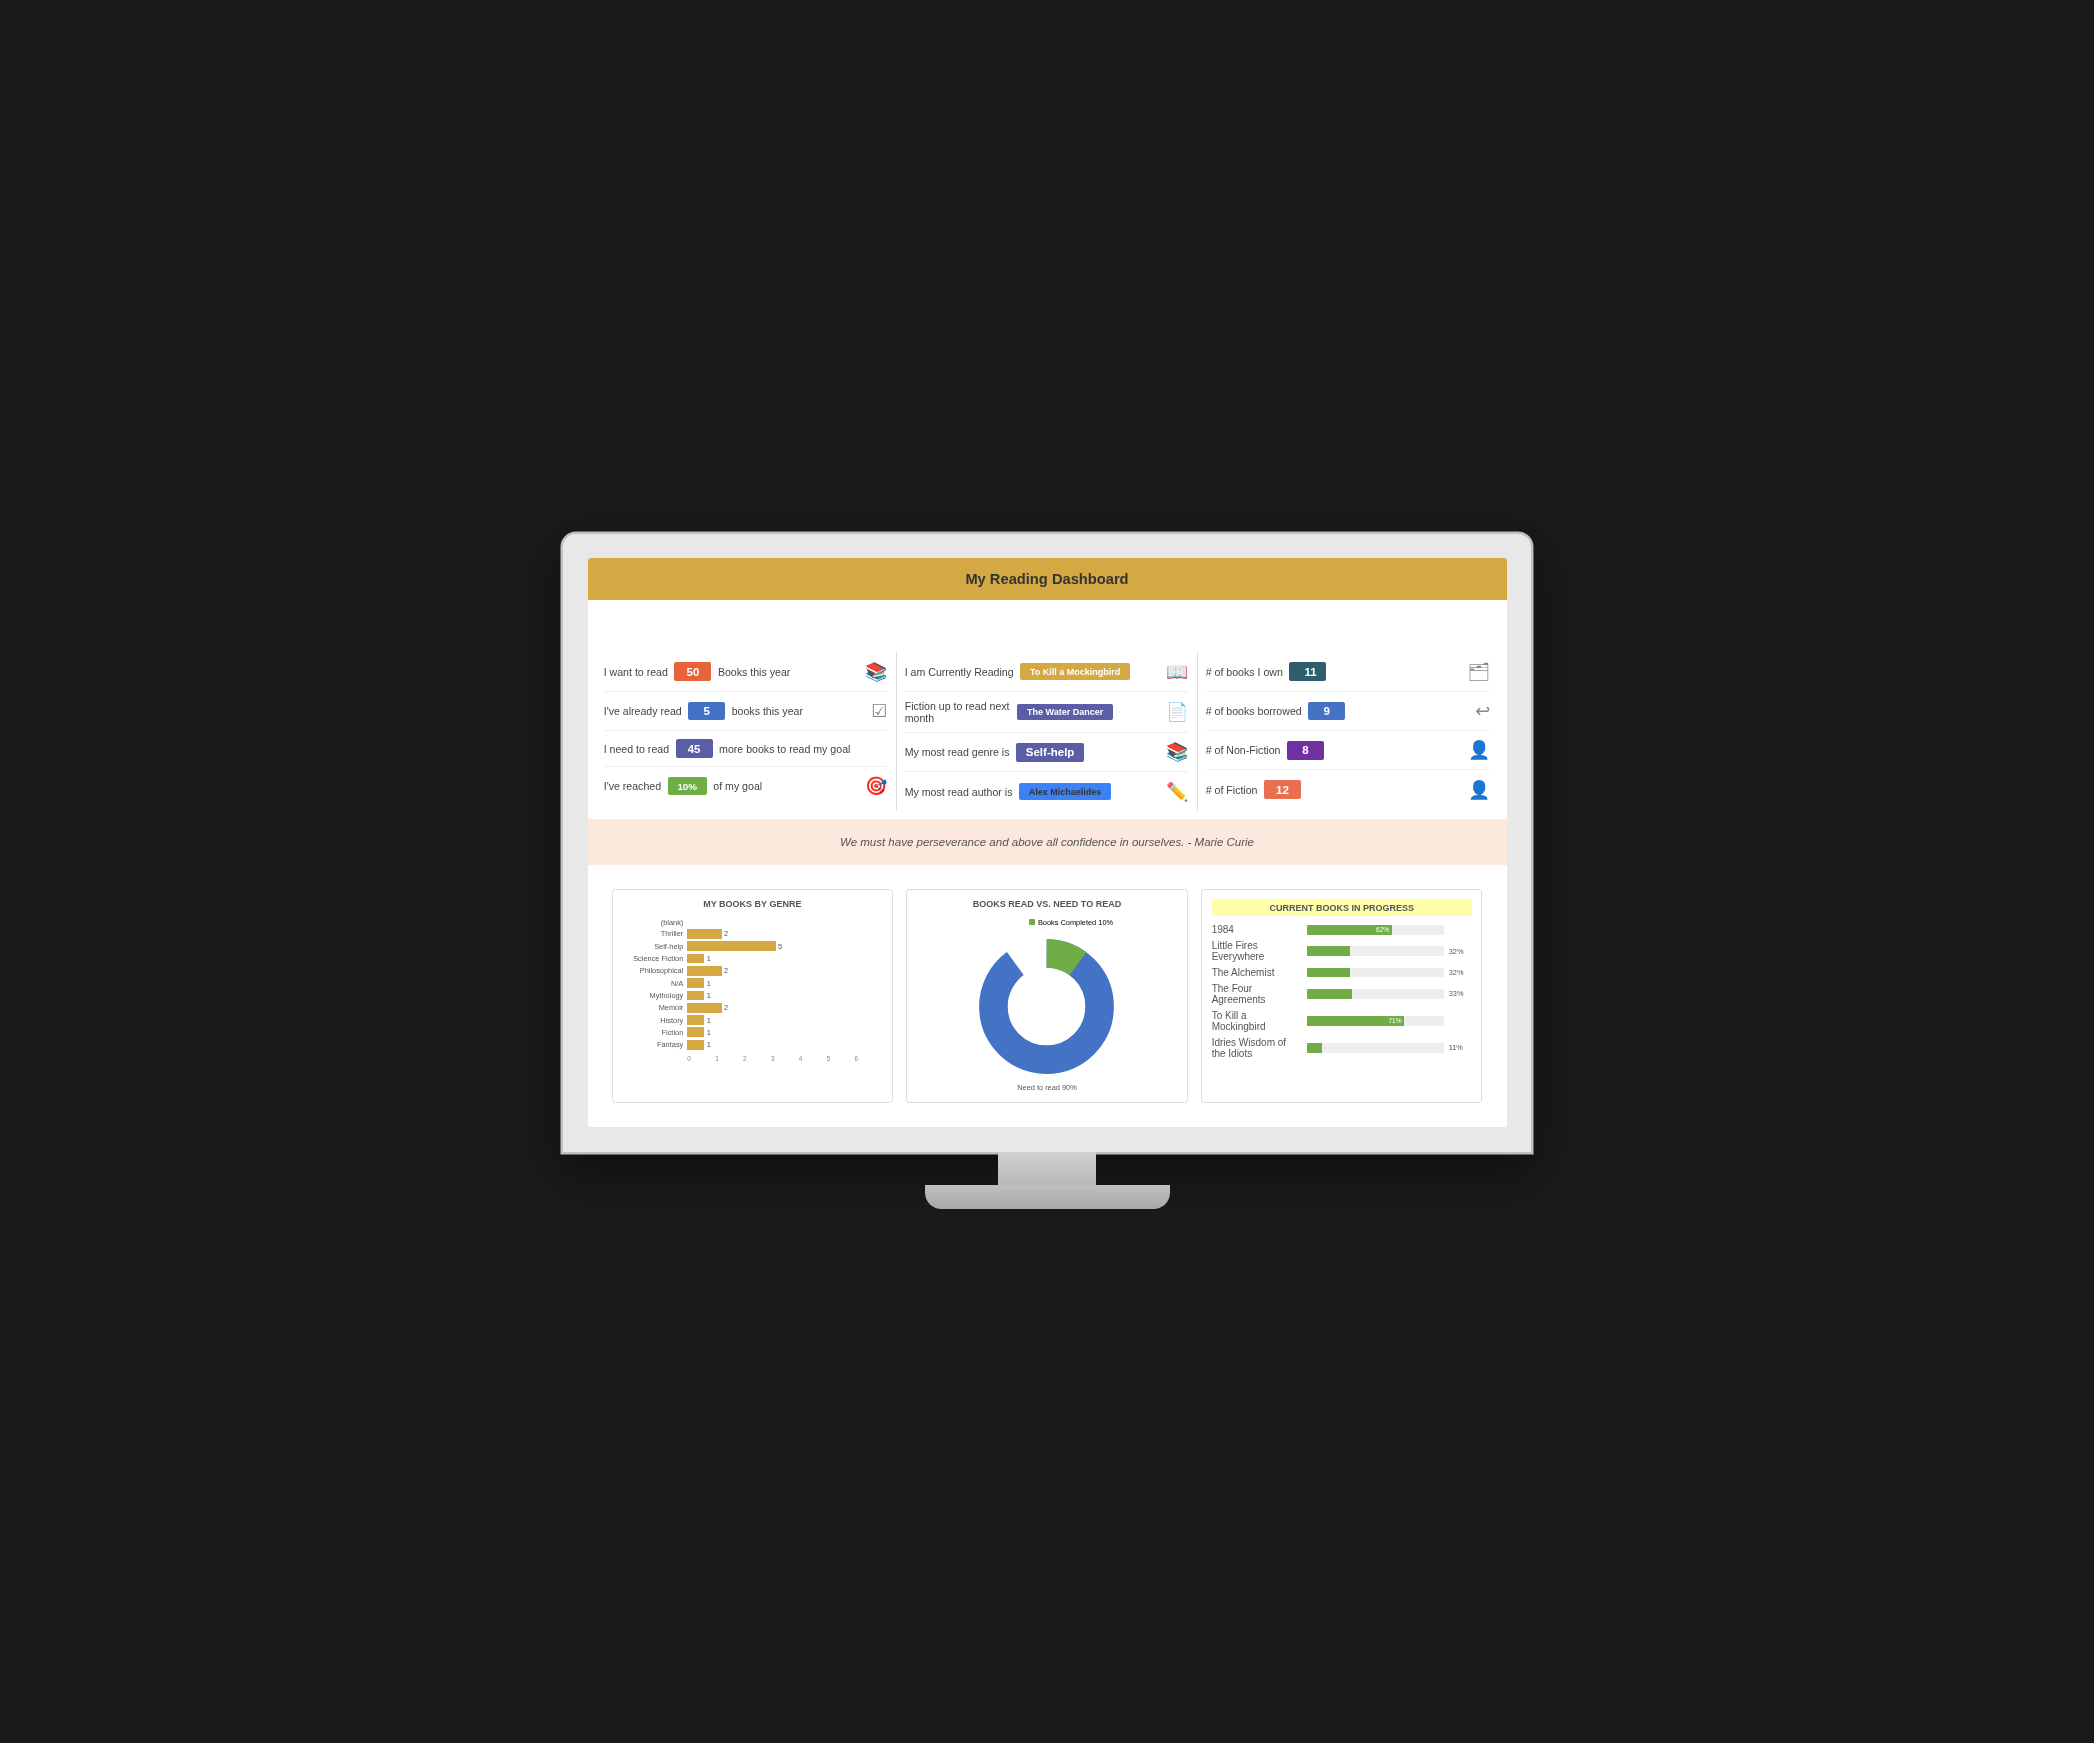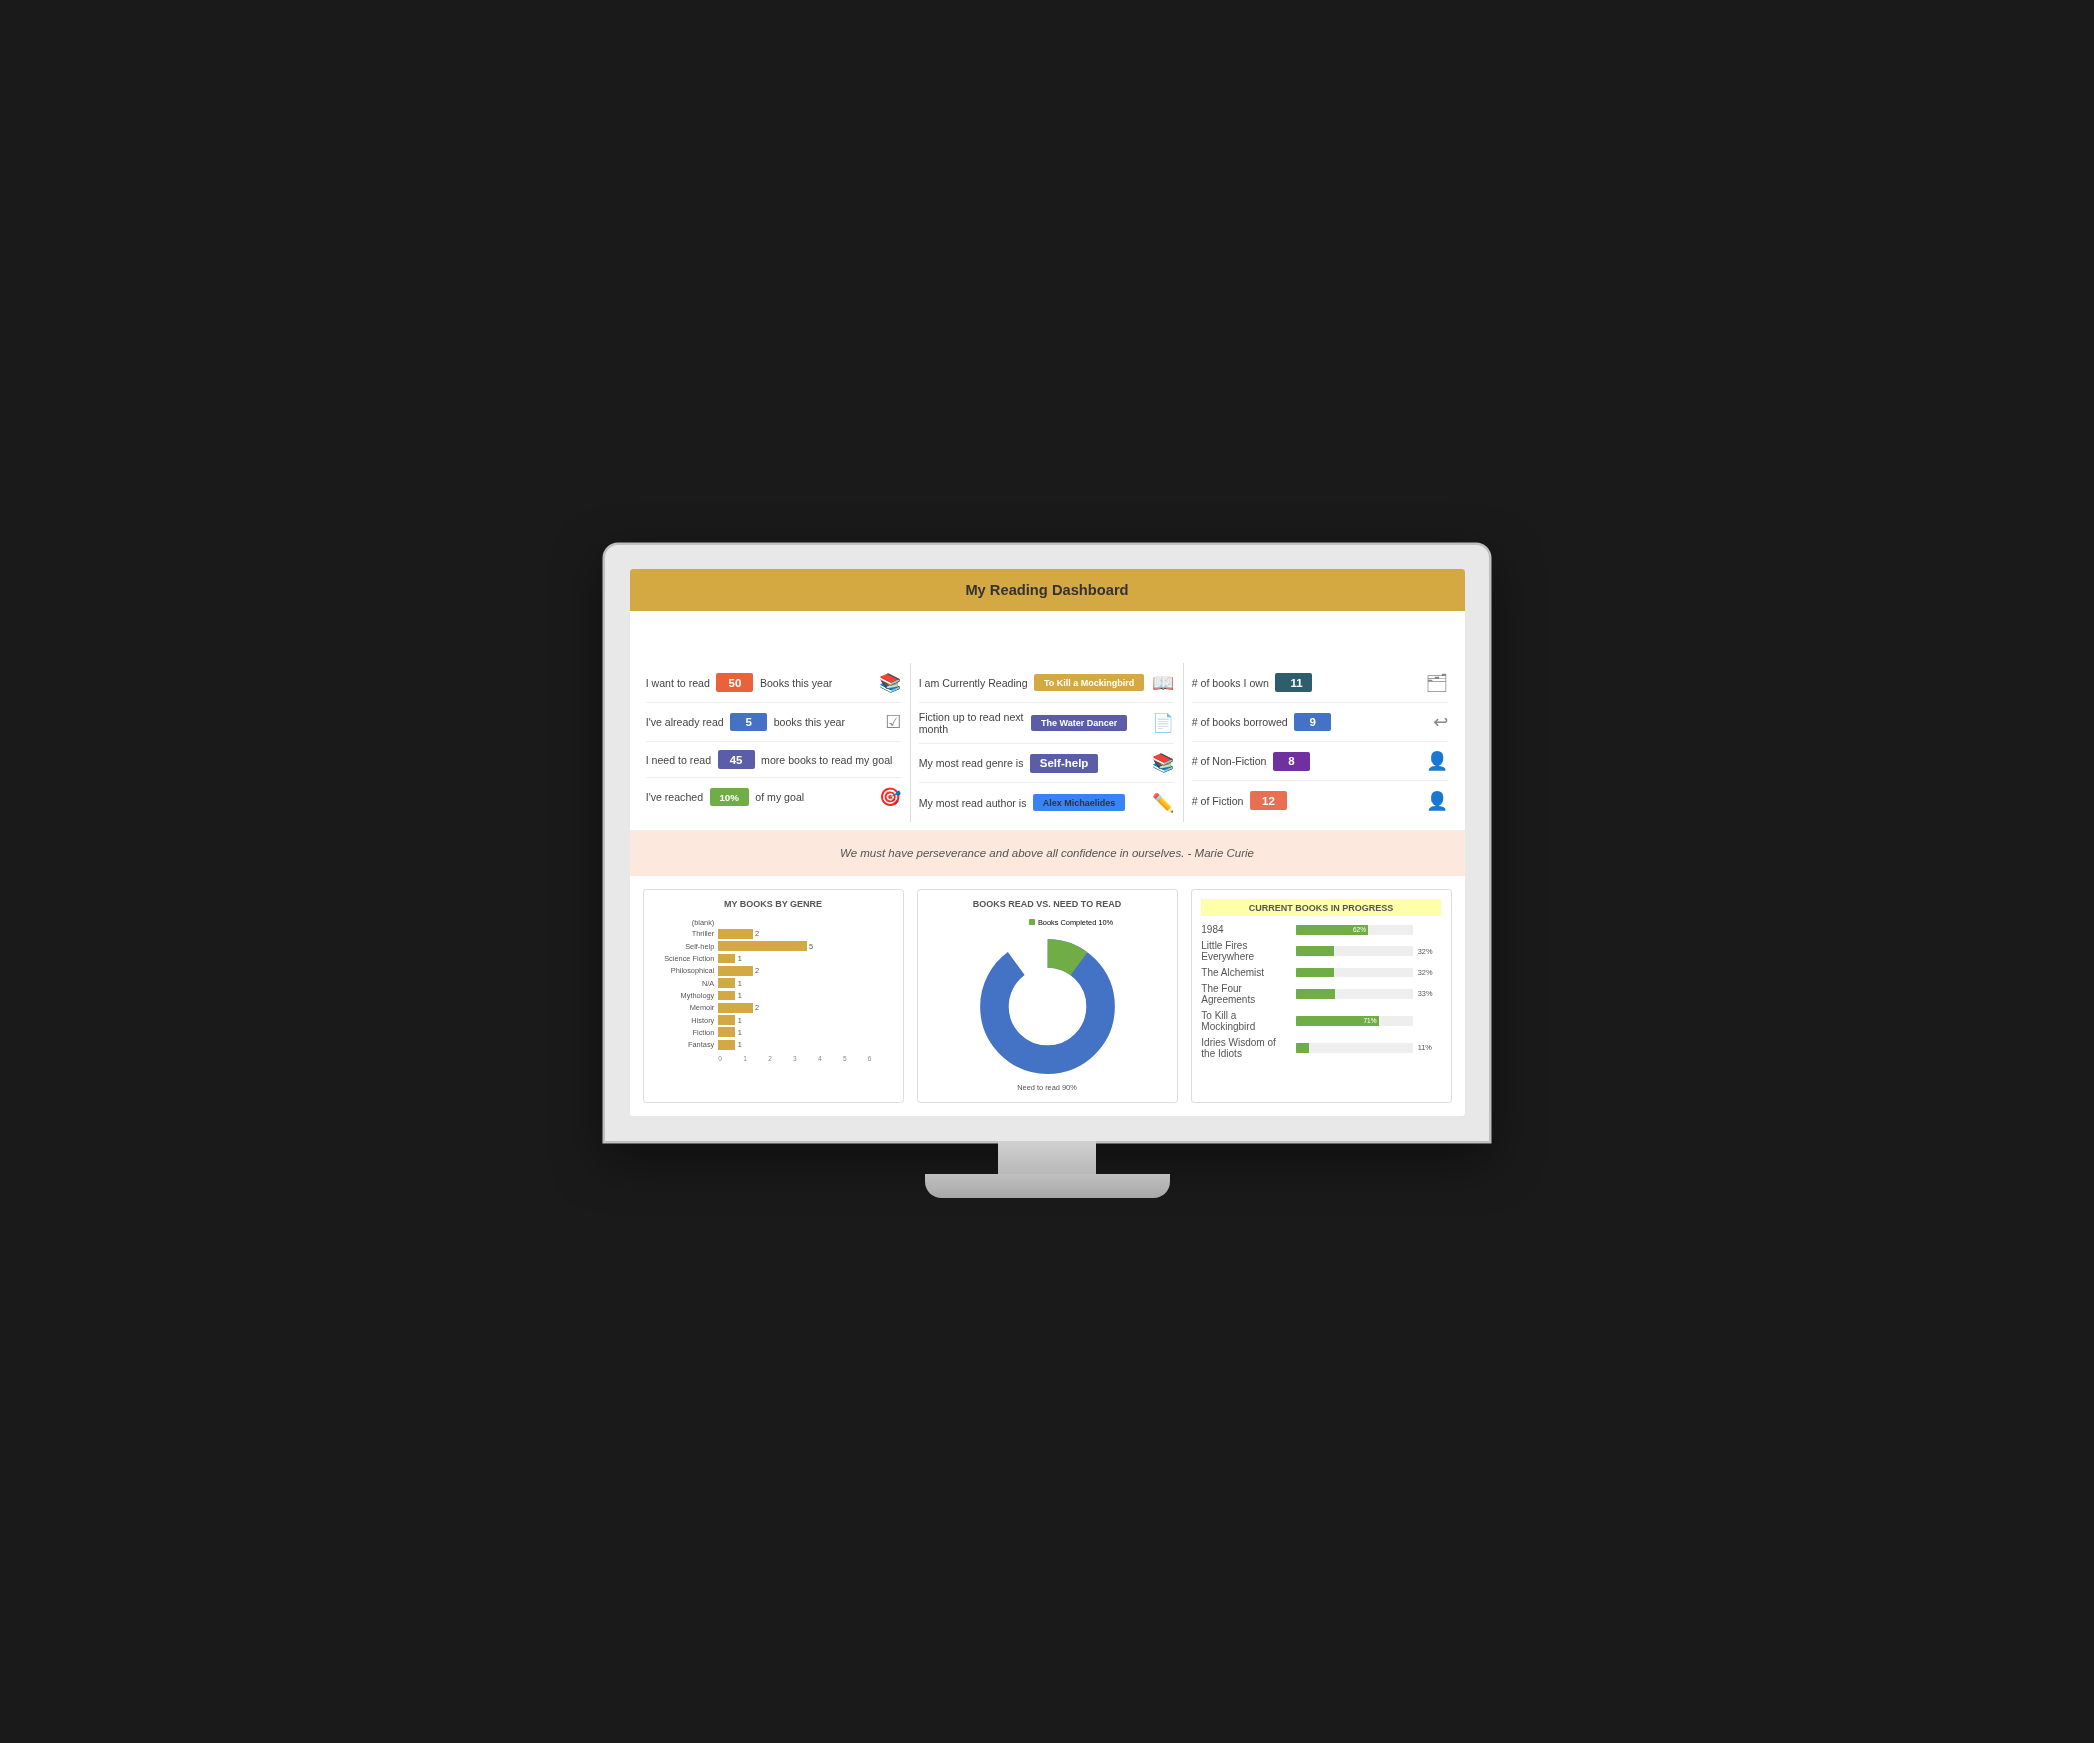--- a/index.html
+++ b/index.html
@@ -15,21 +15,21 @@
     .monitor-wrapper {
       display: flex;
       flex-direction: column;
       align-items: center;
     }
 
     .monitor-screen {
       background: #e8e8e8;
       border-radius: 13px 13px 0 0;
       padding: 24.5px;
-      width: 884px;
+      width: 968px;
       box-shadow: 0 0 0 2.5px #c0c0c0, 0 16.4px 49px rgba(0,0,0,0.5);
     }
 
     .monitor-stand-neck {
       width: 98px;
       height: 33px;
       background: linear-gradient(to bottom, #d0d0d0, #b8b8b8);
       margin: 0 auto;
     }
 
@@ -119,21 +119,21 @@
       text-align: center;
       font-size: 11.5px;
       color: #555;
       font-style: italic;
     }
 
     .charts-section {
       display: grid;
       grid-template-columns: 1fr 1fr 1fr;
       gap: 13px;
-      padding: 13px;
+      padding: 24px;
     }
 
     .chart-box {
       border: 0.8px solid #ddd;
       border-radius: 3.3px;
       padding: 9.8px;
     }
 
     .chart-title {
       text-align: center;

